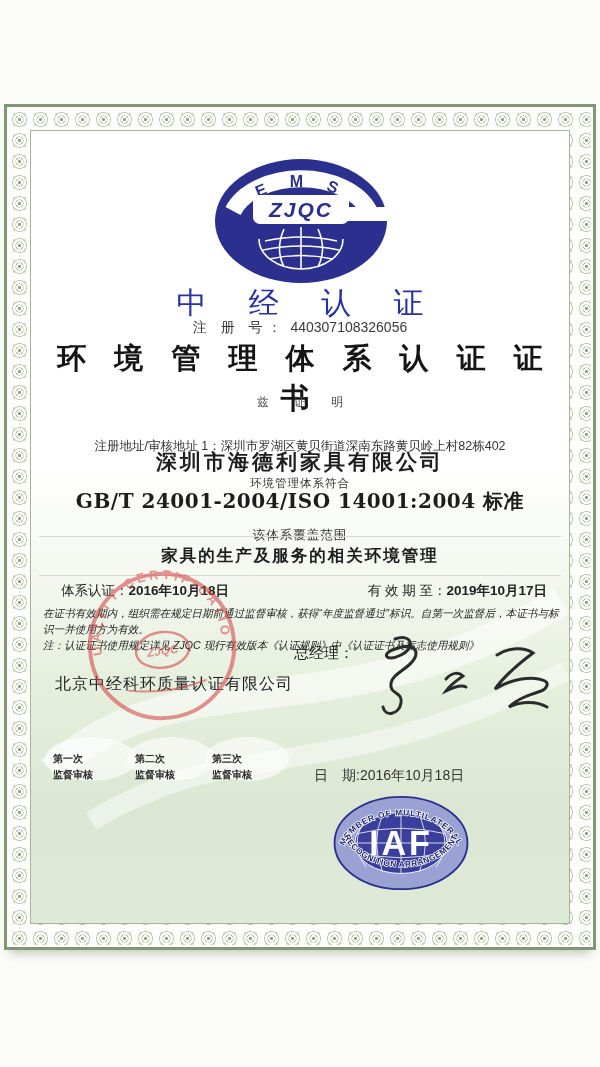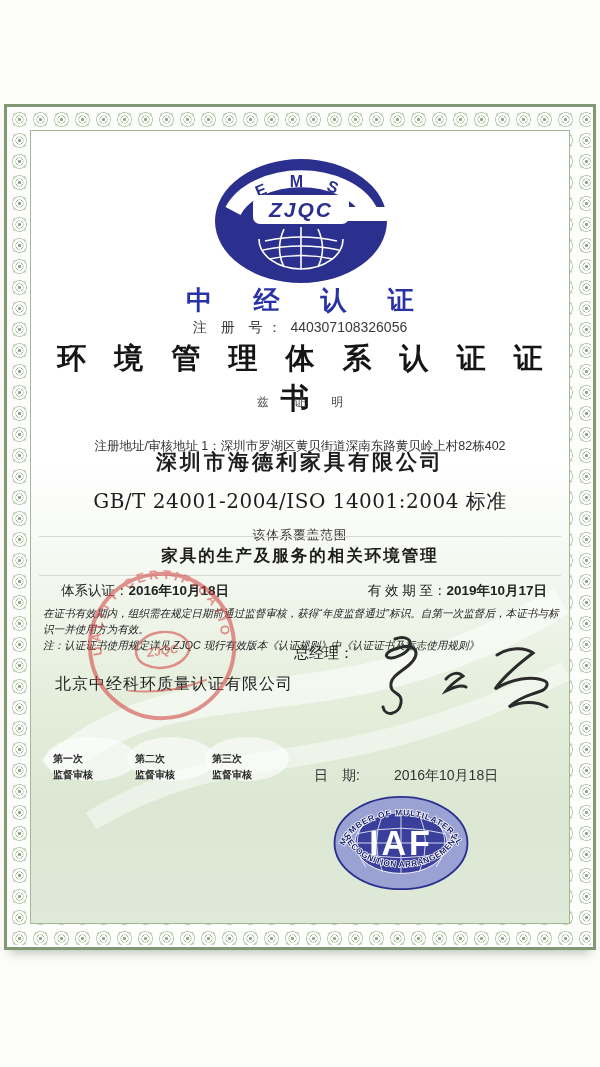--- a/index.html
+++ b/index.html
@@ -27,45 +27,45 @@
   }
   .inner{
     position:relative;width:100%;height:100%;box-sizing:border-box;
     border:1px solid #a3b795;overflow:hidden;
     background:linear-gradient(180deg,#ffffff 0%,#ffffff 42%,#f4f8f0 56%,#e4eedb 72%,#dbe7d3 86%,#dfe9d8 100%);
   }
   .abs{position:absolute;}
   .ctr{left:0;right:0;text-align:center;}
   .wm{position:absolute;inset:0;z-index:0;pointer-events:none;}
   .z{z-index:1;}
-  .name-cn{top:152px;font-size:26px;font-weight:bold;color:#2832a6;letter-spacing:17px;text-indent:17px;}
+  .name-cn{top:152px;font-size:30px;font-weight:normal;color:#2832a6;letter-spacing:17px;text-indent:17px;}
   .reg{top:188px;font-size:14px;color:#3a3a3a;}
   .reg .lbl{letter-spacing:5px;}
   .title{top:208px;font-size:29px;font-weight:bold;color:#151515;letter-spacing:10px;text-indent:10px;}
   .certify{top:263px;font-size:12px;color:#4a4a4a;letter-spacing:11px;text-indent:11px;}
   .company{top:277px;font-size:21px;font-weight:bold;color:#1e1e1e;letter-spacing:3px;margin-top:40px;}
   .addr1{top:307px;font-size:12.5px;color:#333;}
   .addr2{top:325px;font-size:12.5px;color:#333;transform:translateX(15px);}
   .stdintro{top:345px;font-size:11.5px;color:#333;letter-spacing:1px;}
-  .standard{top:357px;font-size:20px;font-weight:normal;color:#1d1d1d;font-family:"DejaVu Serif","Liberation Serif",serif;letter-spacing:.5px;}
+  .standard{top:357px;font-size:20px;font-weight:bold;color:#1d1d1d;font-family:"DejaVu Serif","Liberation Serif",serif;letter-spacing:.5px;}
   .scopelbl{top:388px;font-size:12.5px;color:#333;letter-spacing:1px;margin-top:8px;}
   .rule{left:8px;right:8px;border-top:1px solid #d8d8d6;height:0;}
   .rule1{top:405px;}
   .rule2{top:444px;}
   .scope{top:414px;font-size:16.5px;font-weight:bold;color:#1d1d1d;letter-spacing:2px;}
   .daterow{top:451px;left:30px;right:22px;display:flex;justify-content:space-between;font-size:13.5px;color:#222;}
   .daterow b{font-weight:bold;}
   .notes{top:475px;left:12px;right:8px;font-size:10.6px;line-height:1.5;color:#222;font-style:italic;}
   .issuer{top:543px;left:24px;font-size:16px;font-weight:normal;color:#1c1c1c;letter-spacing:1px;}
   .gm{top:513px;left:263px;font-size:15px;font-weight:normal;color:#1c1c1c;}
   .sig{left:318px;top:496px;width:208px;height:102px;}
   .stamp{left:52px;top:436px;width:158px;height:158px;opacity:.55;transform:rotate(-8deg);pointer-events:none;}
   .superv{width:62px;text-align:left;font-size:10px;font-weight:bold;color:#2a2a2a;line-height:1.55;top:620px;}
   .sv1{left:22px;}.sv2{left:104px;}.sv3{left:181px;}
-  .botdate{top:636px;left:283px;display:flex;gap:34px;font-size:14px;color:#333;}
+  .botdate{top:636px;left:283px;display:flex;font-size:14px;color:#333;}
   .cnasblk{left:94px;top:676px;width:132px;text-align:center;}
   .cnaslbl1{font-size:12.5px;font-weight:bold;color:#223;letter-spacing:4px;margin-top:2px;}
   .cnaslbl2{font-size:11.5px;font-weight:bold;color:#223;letter-spacing:1px;}
   .iafblk{left:300px;top:664px;width:140px;height:96px;}
 </style>
 </head>
 <body>
 
 <div class="cert">
  <div class="lace">
@@ -108,20 +108,21 @@
     </div>
 
     <div class="abs ctr z title">环 境 管 理 体 系 认 证 证 书</div>
 
     <div class="abs ctr z certify">兹 证 明</div>
 
     <div class="abs ctr z company">深圳市海德利家具有限公司</div>
 
     <div class="abs ctr z addr1">注册地址/审核地址 1：深圳市罗湖区黄贝街道深南东路黄贝岭上村82栋402</div>
 
+    <div class="abs ctr z stdintro">环境管理体系符合</div>
     <div class="abs ctr z standard">GB/T 24001-2004/ISO 14001:2004 标准</div>
     <div class="abs ctr z scopelbl">该体系覆盖范围</div>
 
     <div class="abs z rule rule1"></div>
     <div class="abs ctr z scope">家具的生产及服务的相关环境管理</div>
     <div class="abs z rule rule2"></div>
 
     <div class="abs z daterow">
       <span>
         <span>体系认证：</span><b>2016年10月18日</b>

